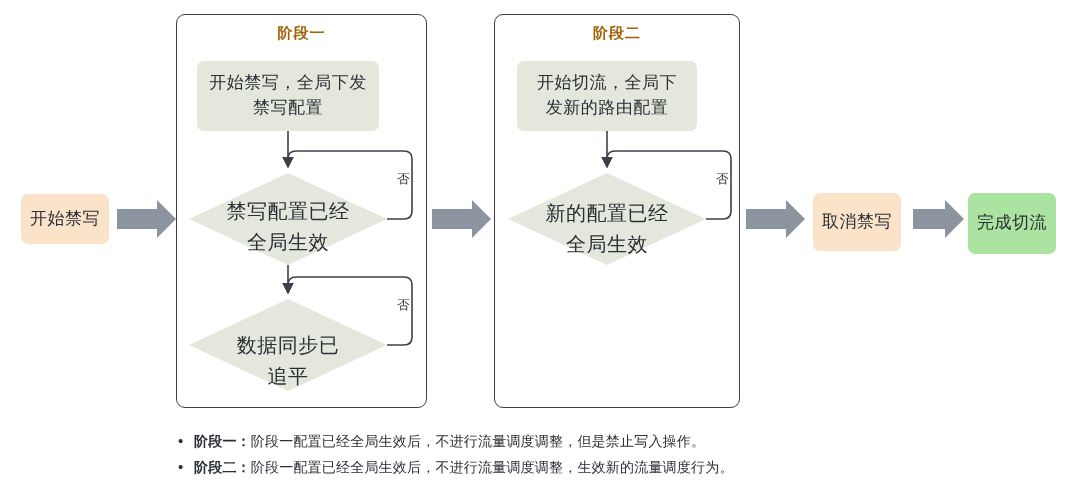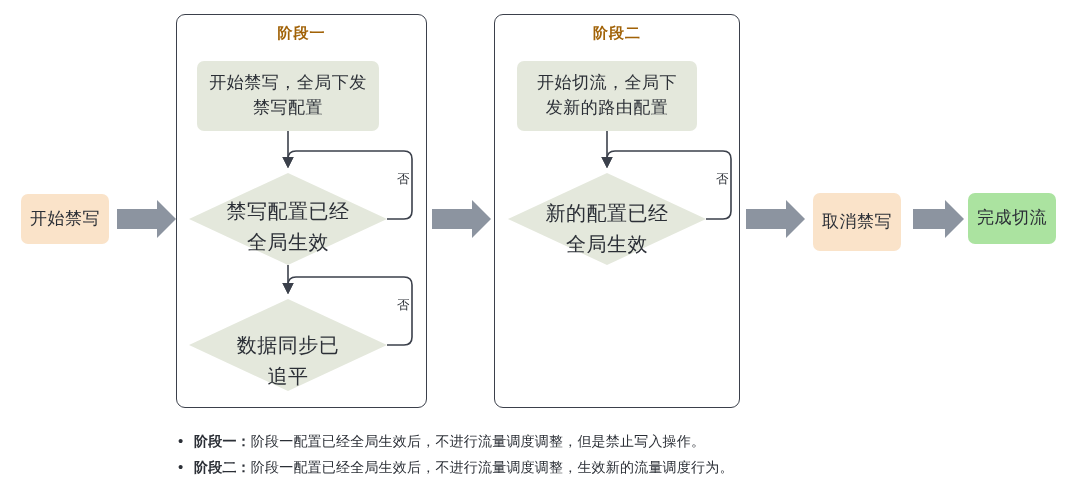--- a/index.html
+++ b/index.html
@@ -148,21 +148,21 @@
 <div class="abs stage-title" style="left:494px; top:24px; width:246px;">阶段二</div>
 
 <div class="abs pill pill-peach" style="left:21px; top:194px; width:88px; height:50px;">开始禁写</div>
 
 <div class="abs pill pill-sage" style="left:197px; top:61px; width:182px; height:70px; padding:0 12px;">开始禁写，全局下发禁写配置</div>
 
 <div class="abs pill pill-sage" style="left:517px; top:61px; width:180px; height:70px; padding:3px 14px;">开始切流，全局下发新的路由配置</div>
 
 <div class="abs pill pill-peach" style="left:813px; top:193px; width:88px; height:58px;">取消禁写</div>
 
-<div class="abs pill pill-green" style="left:968px; top:193px; width:88px; height:51px;">完成切流</div>
+<div class="abs pill pill-green" style="left:968px; top:193px; width:88px; height:61px;">完成切流</div>
 
 <div class="abs diamond-wrap" style="left:189px; top:196px; width:198px;">
   <div class="diamond-label" style="position:static; width:134px; margin:0 auto;">禁写配置已经全局生效</div>
 </div>
 
 <div class="abs diamond-wrap" style="left:189px; top:322px; width:198px;">
   <div class="diamond-label" style="position:static; width:118px; margin:8px auto;">数据同步已追平</div>
 </div>
 
 <div class="abs diamond-wrap" style="left:508px; top:196px; width:198px;">

